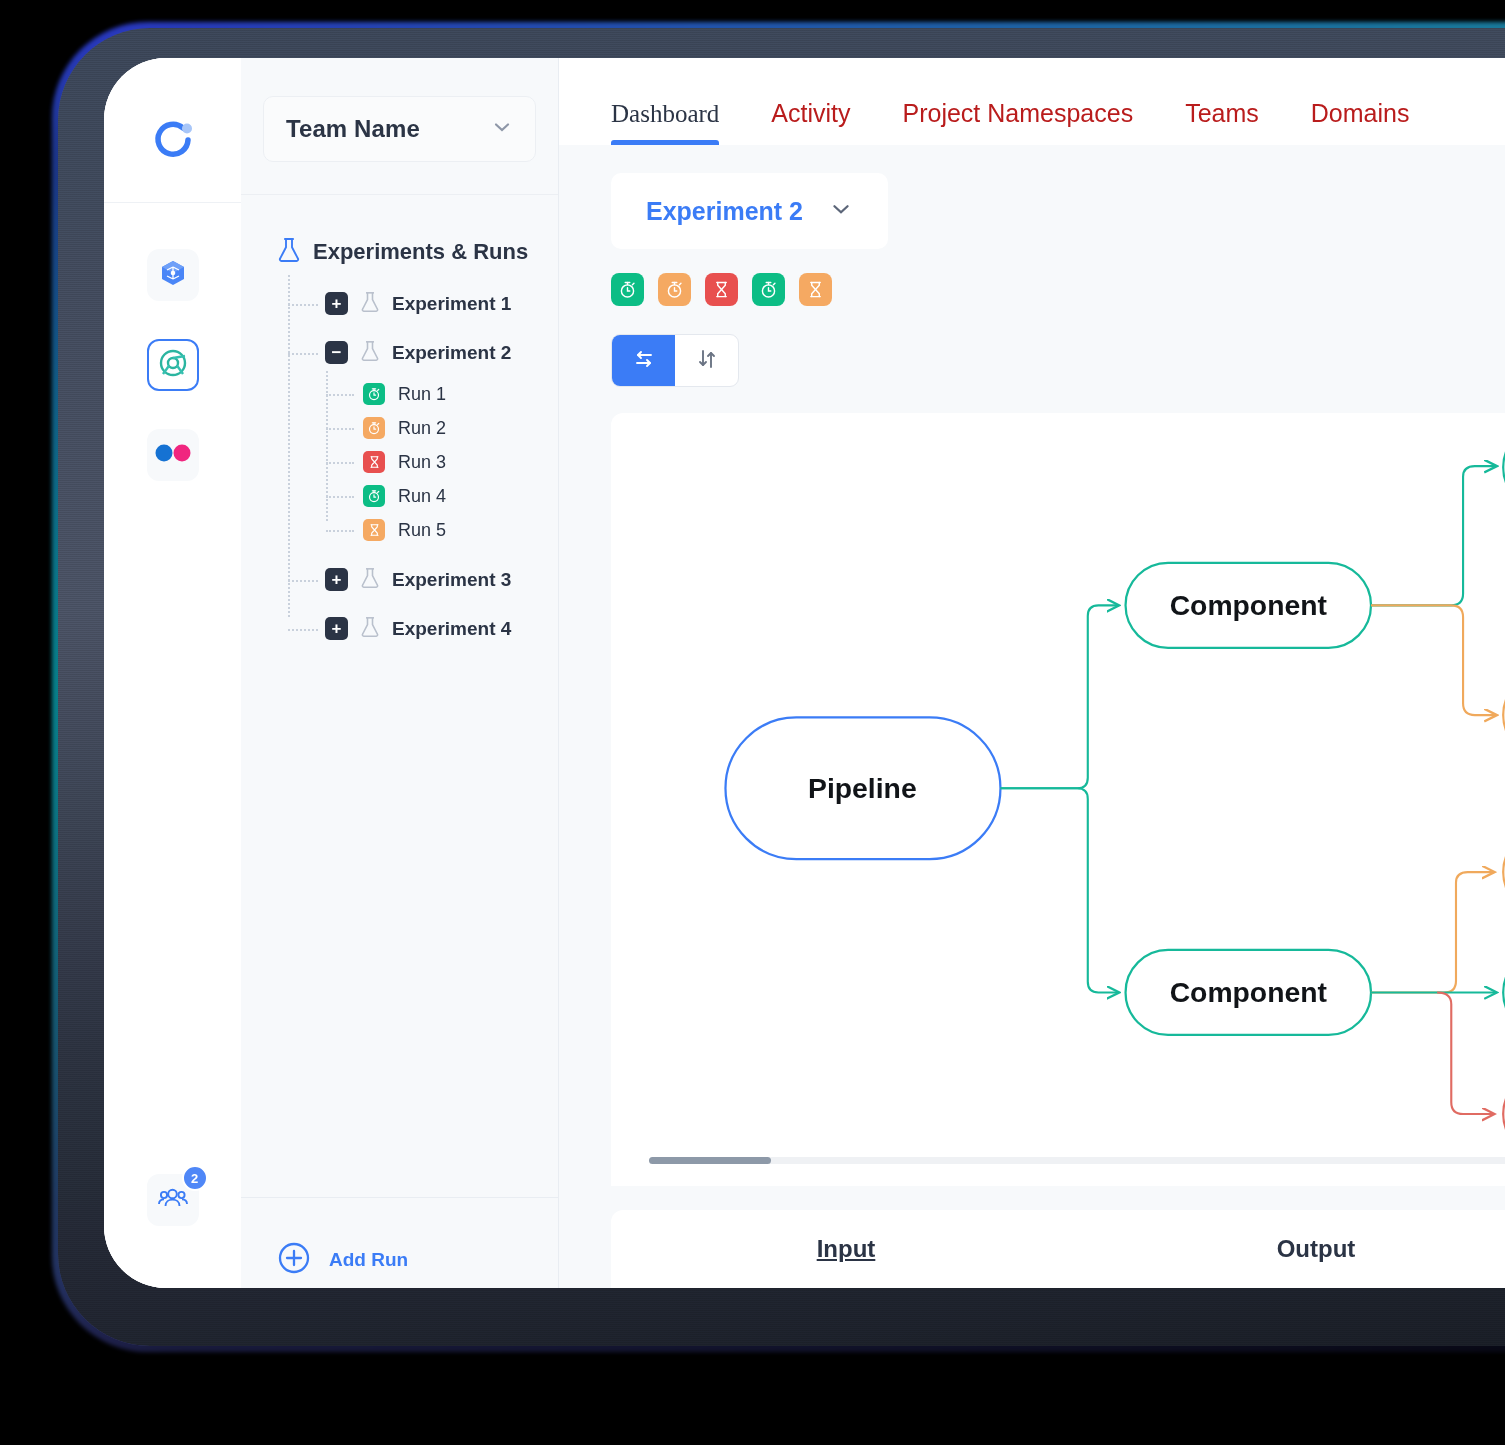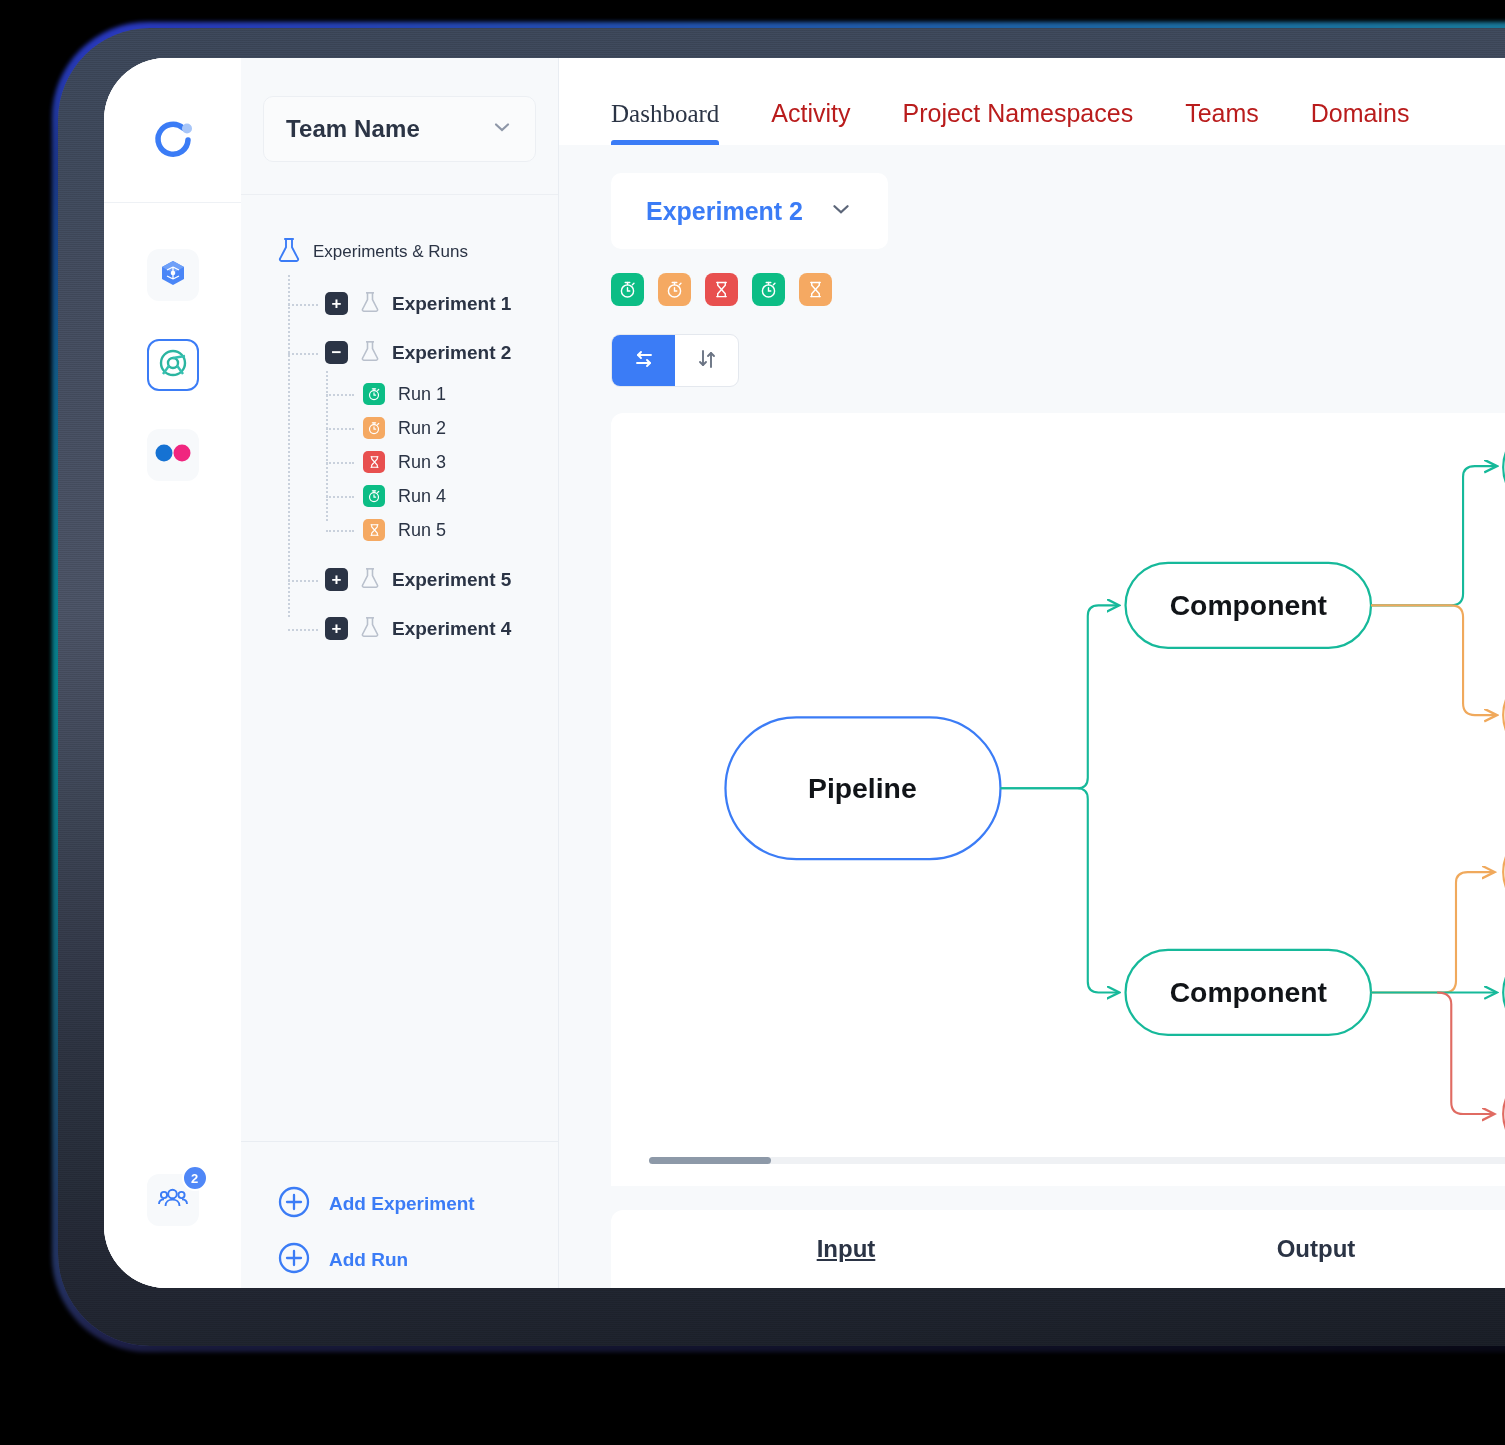--- a/index.html
+++ b/index.html
@@ -89,21 +89,21 @@
     margin: 38px 22px 0 22px; height: 66px;
     background: #fafbfc; border:1px solid #eceff3; border-radius:10px;
     display:flex; align-items:center; justify-content:space-between;
     padding: 0 22px;
   }
   .team-name { font-size: 24px; font-weight: 700; color:#2b3445; letter-spacing:.1px; }
   .chev { color:#8e97a8; }
 
   .tree-wrap { flex:1; padding: 42px 0 0 0; overflow:hidden; border-top:1px solid #eceff3; margin-top:32px; }
   .tree-root { display:flex; align-items:center; gap:12px; padding-left: 36px; }
-  .tree-root-label { font-size:17px; font-weight:400; color:#2b3445; }
+  .tree-root-label { font-size:22px; font-weight:700; color:#2b3445; }
 
   .tree-children { position:relative; padding-left: 46px; margin-top: 12px; }
   .tree-children:before {
     content:""; position:absolute; left: 47px; top: -4px; bottom: 36px;
     border-left: 2px dotted #c9d1dc;
   }
 
   .exp-row { display:flex; align-items:center; gap:12px; height:49px; position:relative; padding-left: 38px; }
   .exp-row:before {
     content:""; position:absolute; left: 1px; top:50%; width: 30px;
@@ -355,47 +355,38 @@
             </div>
 
             <div class="exp-row" style="margin-top:8px">
               <span class="pm">+</span>
               <span>
                 <svg width="20" height="22" viewBox="0 0 24 26" fill="none" stroke="#b9c0cc" stroke-width="1.9" stroke-linejoin="round">
                   <path d="M9 2 v8.2 L3.2 21.4 A1.6 1.6 0 0 0 4.6 24 h14.8 a1.6 1.6 0 0 0 1.4-2.6 L15 10.2 V2"></path>
                   <path d="M7.2 2 h9.6"></path>
                 </svg>
               </span>
-              <span class="exp-label">Experiment 5</span>
+              <span class="exp-label">Experiment 3</span>
             </div>
 
             <div class="exp-row">
               <span class="pm">+</span>
               <span>
                 <svg width="20" height="22" viewBox="0 0 24 26" fill="none" stroke="#b9c0cc" stroke-width="1.9" stroke-linejoin="round">
                   <path d="M9 2 v8.2 L3.2 21.4 A1.6 1.6 0 0 0 4.6 24 h14.8 a1.6 1.6 0 0 0 1.4-2.6 L15 10.2 V2"></path>
                   <path d="M7.2 2 h9.6"></path>
                 </svg>
               </span>
               <span class="exp-label">Experiment 4</span>
             </div>
 
           </div>
         </div>
 
         <div class="panel-actions">
-          <div class="action">
-            <span>
-              <svg width="34" height="34" viewBox="0 0 34 34" fill="none" stroke="#3b7cf6" stroke-width="2.3" stroke-linecap="round">
-                <circle cx="17" cy="17" r="14"></circle>
-                  <path d="M17 10 v14 M10 17 h14"></path>
-              </svg>
-            </span>
-            <span class="action-label">Add Experiment</span>
-          </div>
           <div class="action">
             <span>
               <svg width="34" height="34" viewBox="0 0 34 34" fill="none" stroke="#3b7cf6" stroke-width="2.3" stroke-linecap="round">
                 <circle cx="17" cy="17" r="14"></circle>
                   <path d="M17 10 v14 M10 17 h14"></path>
               </svg>
             </span>
             <span class="action-label">Add Run</span>
           </div>
         </div>

